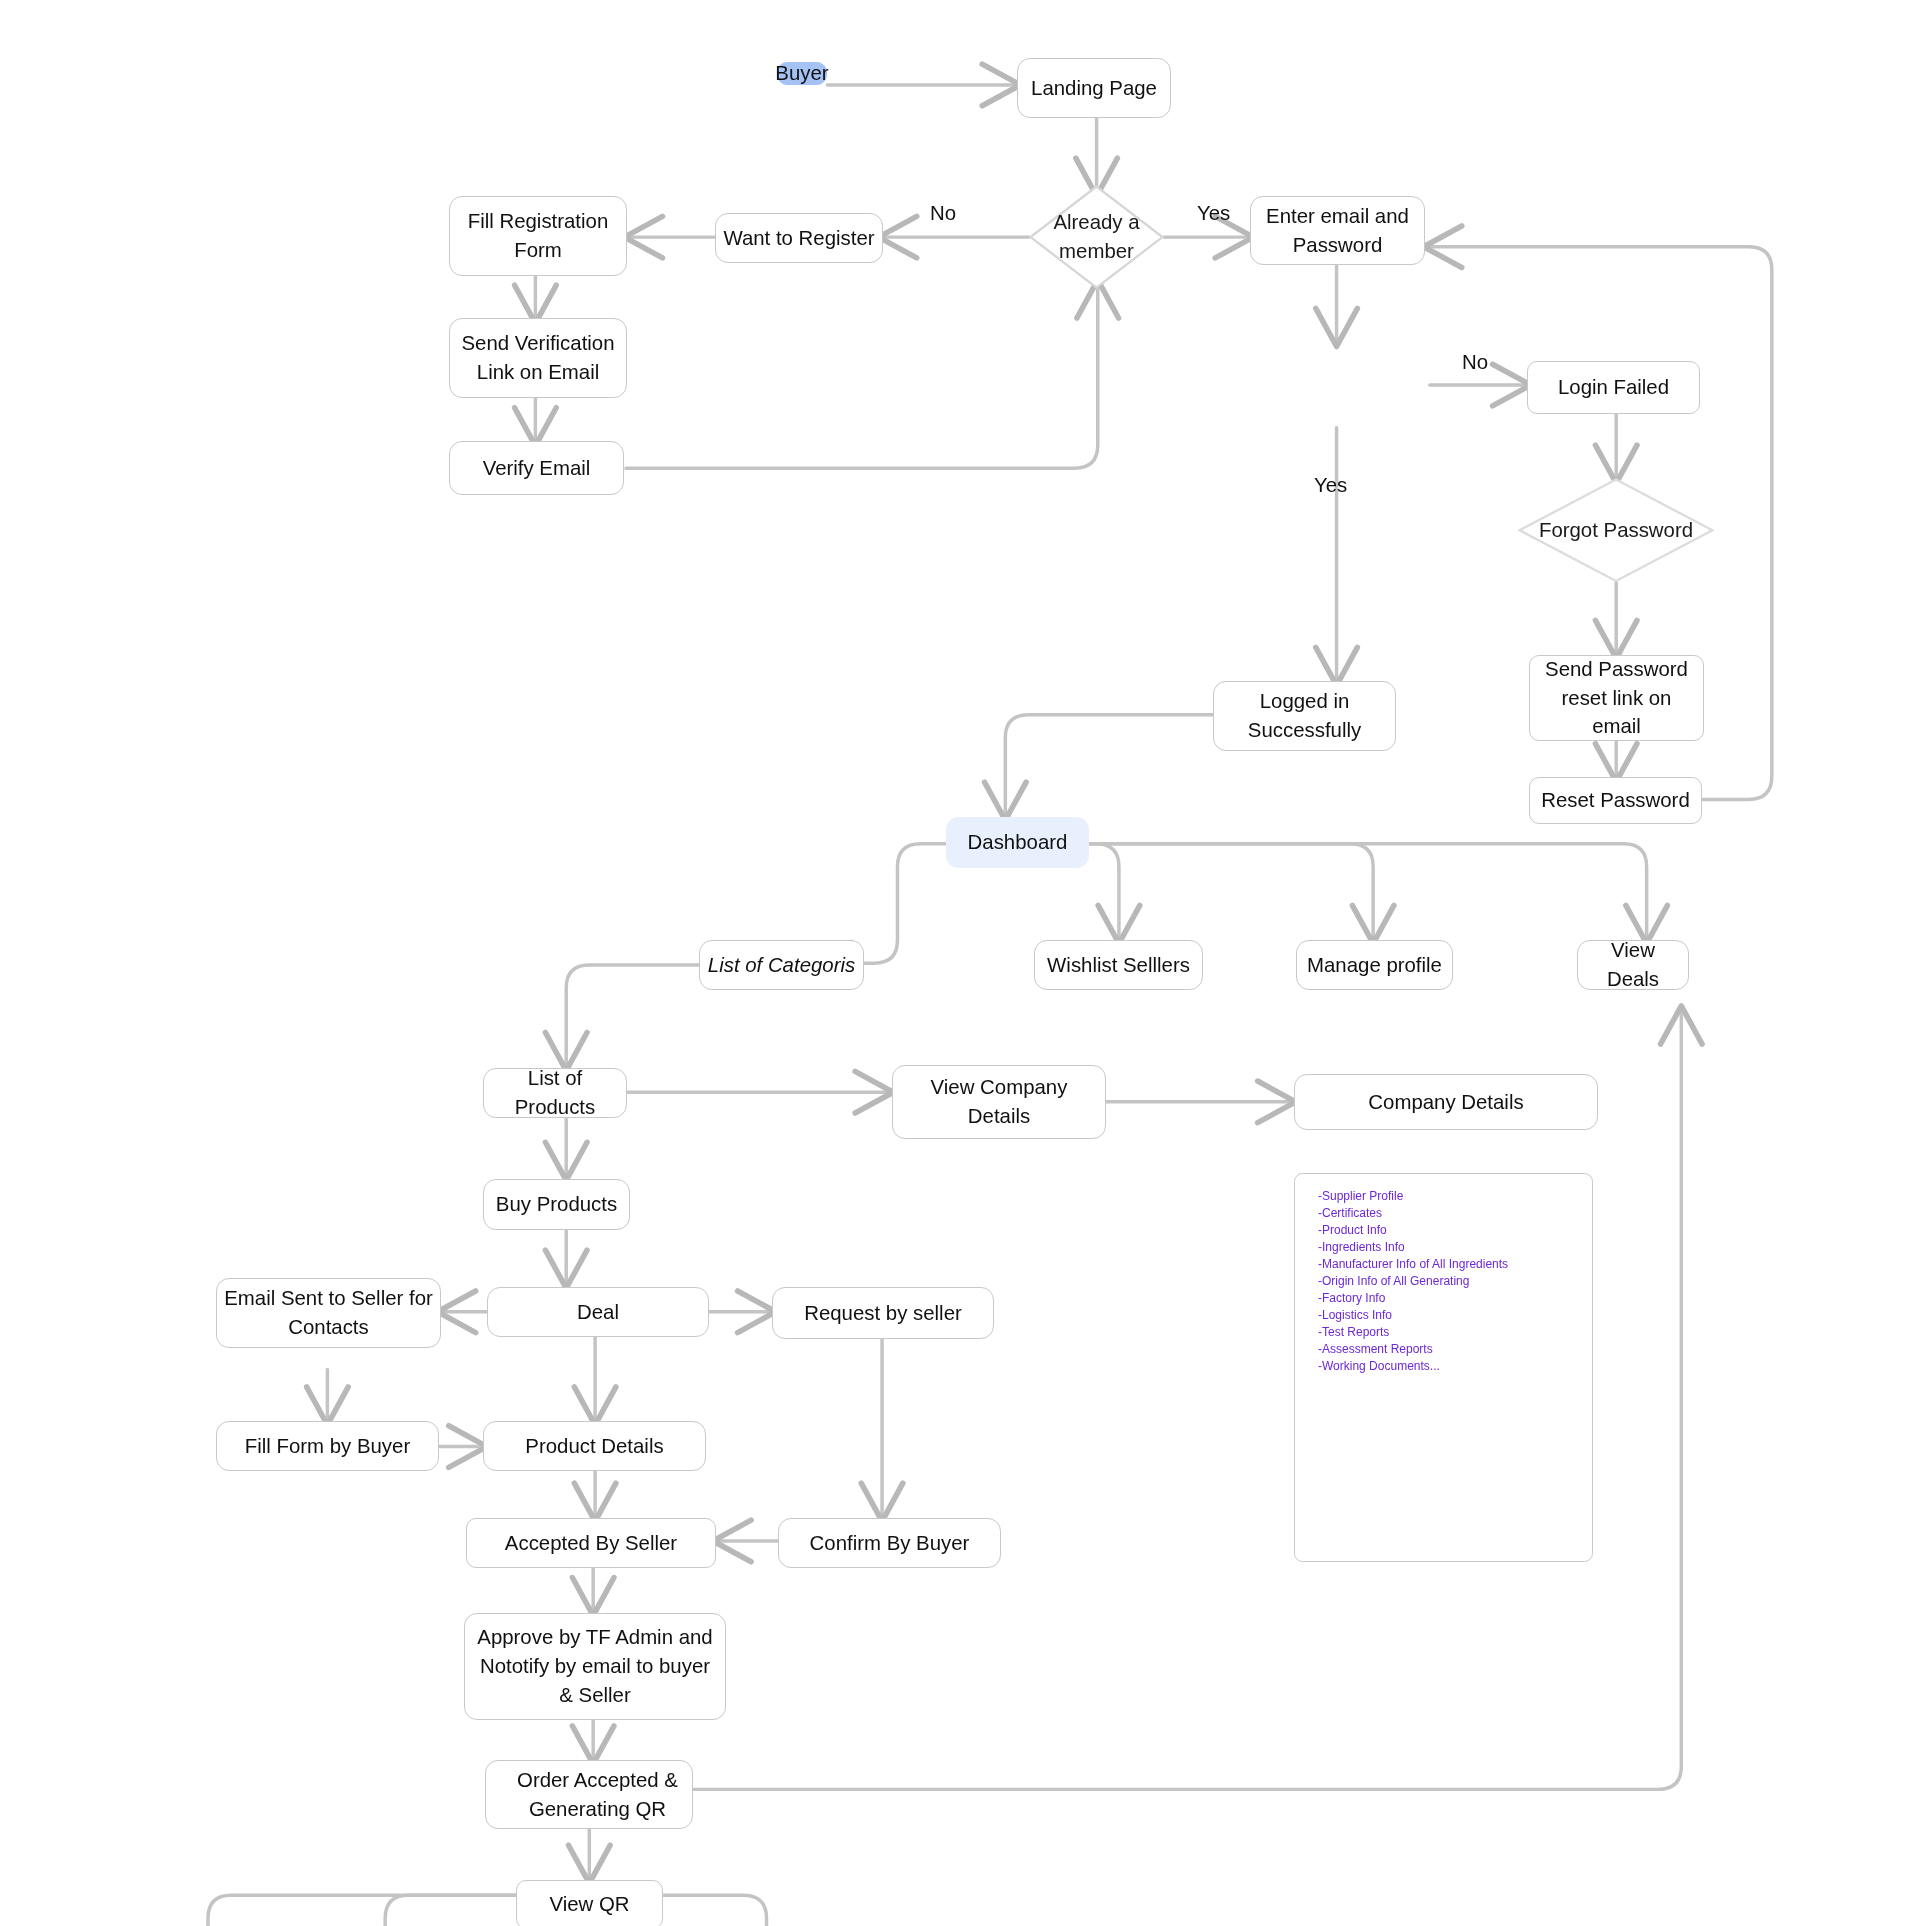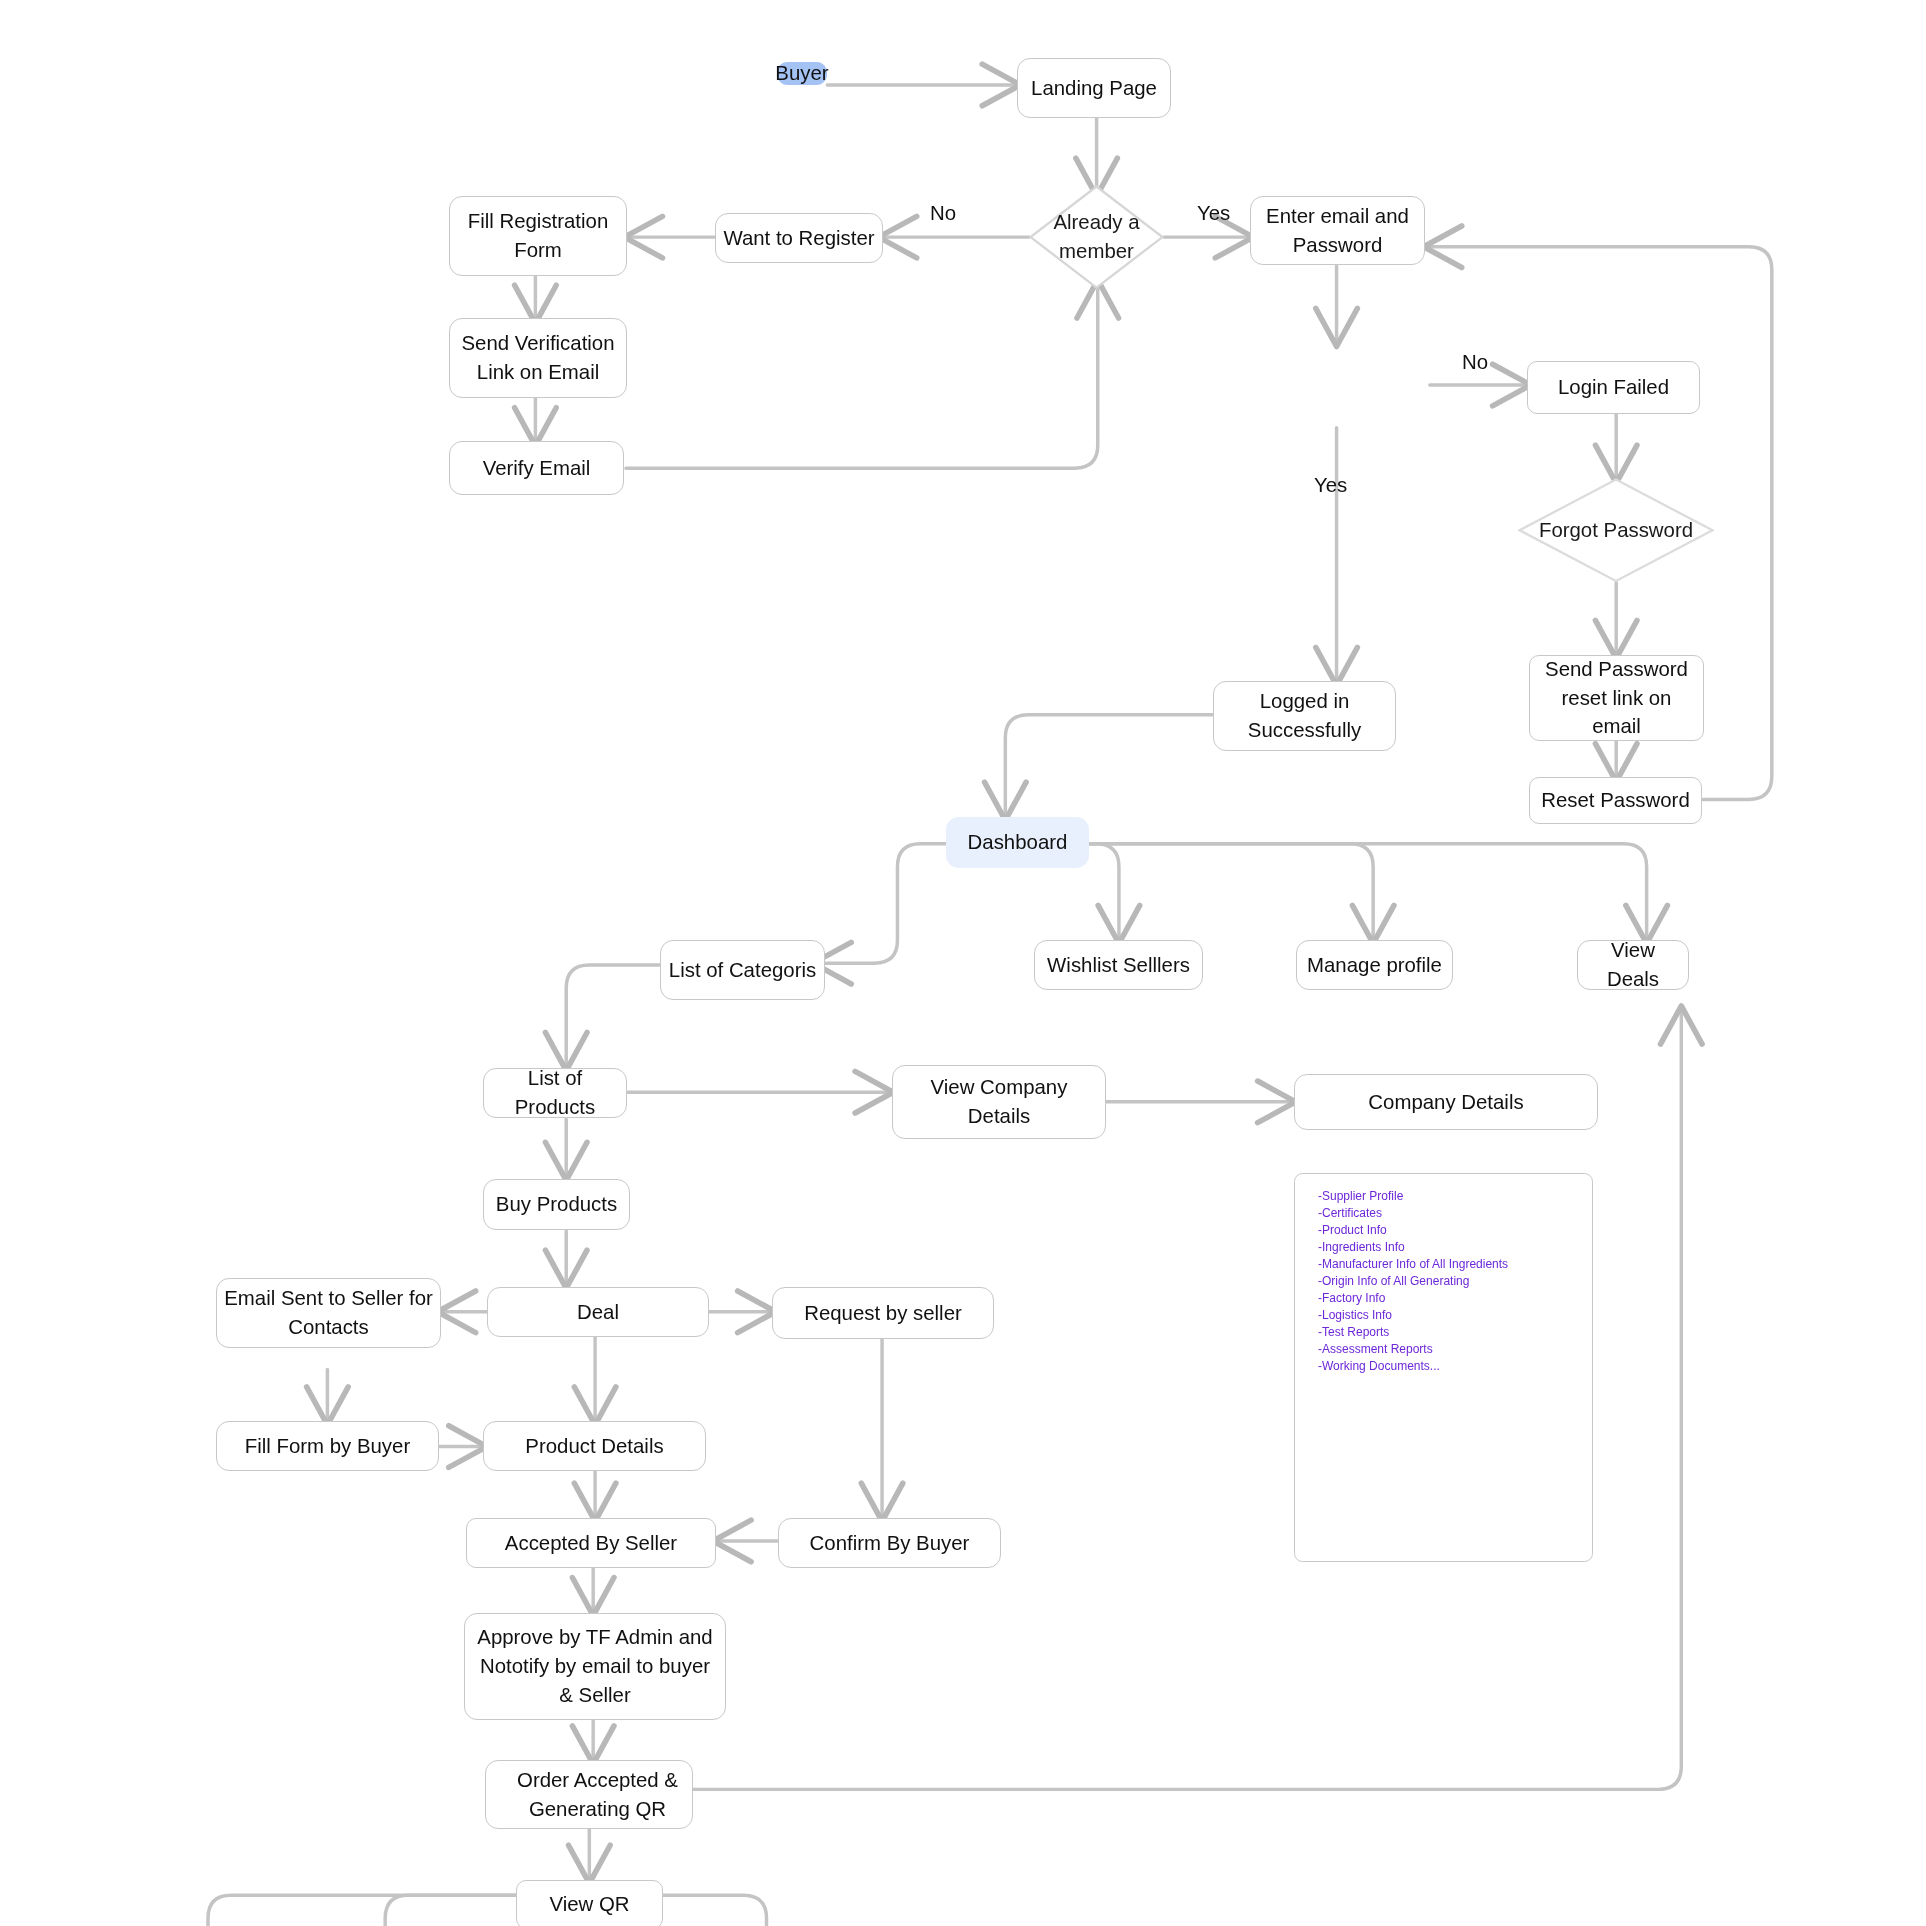--- a/index.html
+++ b/index.html
@@ -167,21 +167,21 @@
   </div>
 
   <div class="node sq" style="left:1529px;top:655px;width:175px;height:86px;">Send Password reset link on email</div>
 
   <div class="node sq" style="left:1529px;top:777px;width:173px;height:47px;">Reset Password</div>
 
   <div class="node" style="left:1213px;top:681px;width:183px;height:70px;">Logged in Successfully</div>
 
   <div class="node accent2" style="left:946px;top:817px;width:143px;height:51px;border-radius:12.3px;">Dashboard</div>
 
-  <div class="node" style="left:660px;top:940px;width:165px;height:60px;">List of Categoris</div>
+  <div class="node" style="left:699px;top:940px;width:165px;height:50px;font-style:italic;">List of Categoris</div>
 
   <div class="node" style="left:1034px;top:940px;width:169px;height:50px;">Wishlist Selllers</div>
 
   <div class="node" style="left:1296px;top:940px;width:157px;height:50px;">Manage profile</div>
 
   <div class="node" style="left:1577px;top:940px;width:112px;height:50px;">View Deals</div>
 
   <div class="node" style="left:483px;top:1068px;width:144px;height:50px;">List of Products</div>
 
   <div class="node" style="left:892px;top:1065px;width:214px;height:74px;">View Company Details</div>

